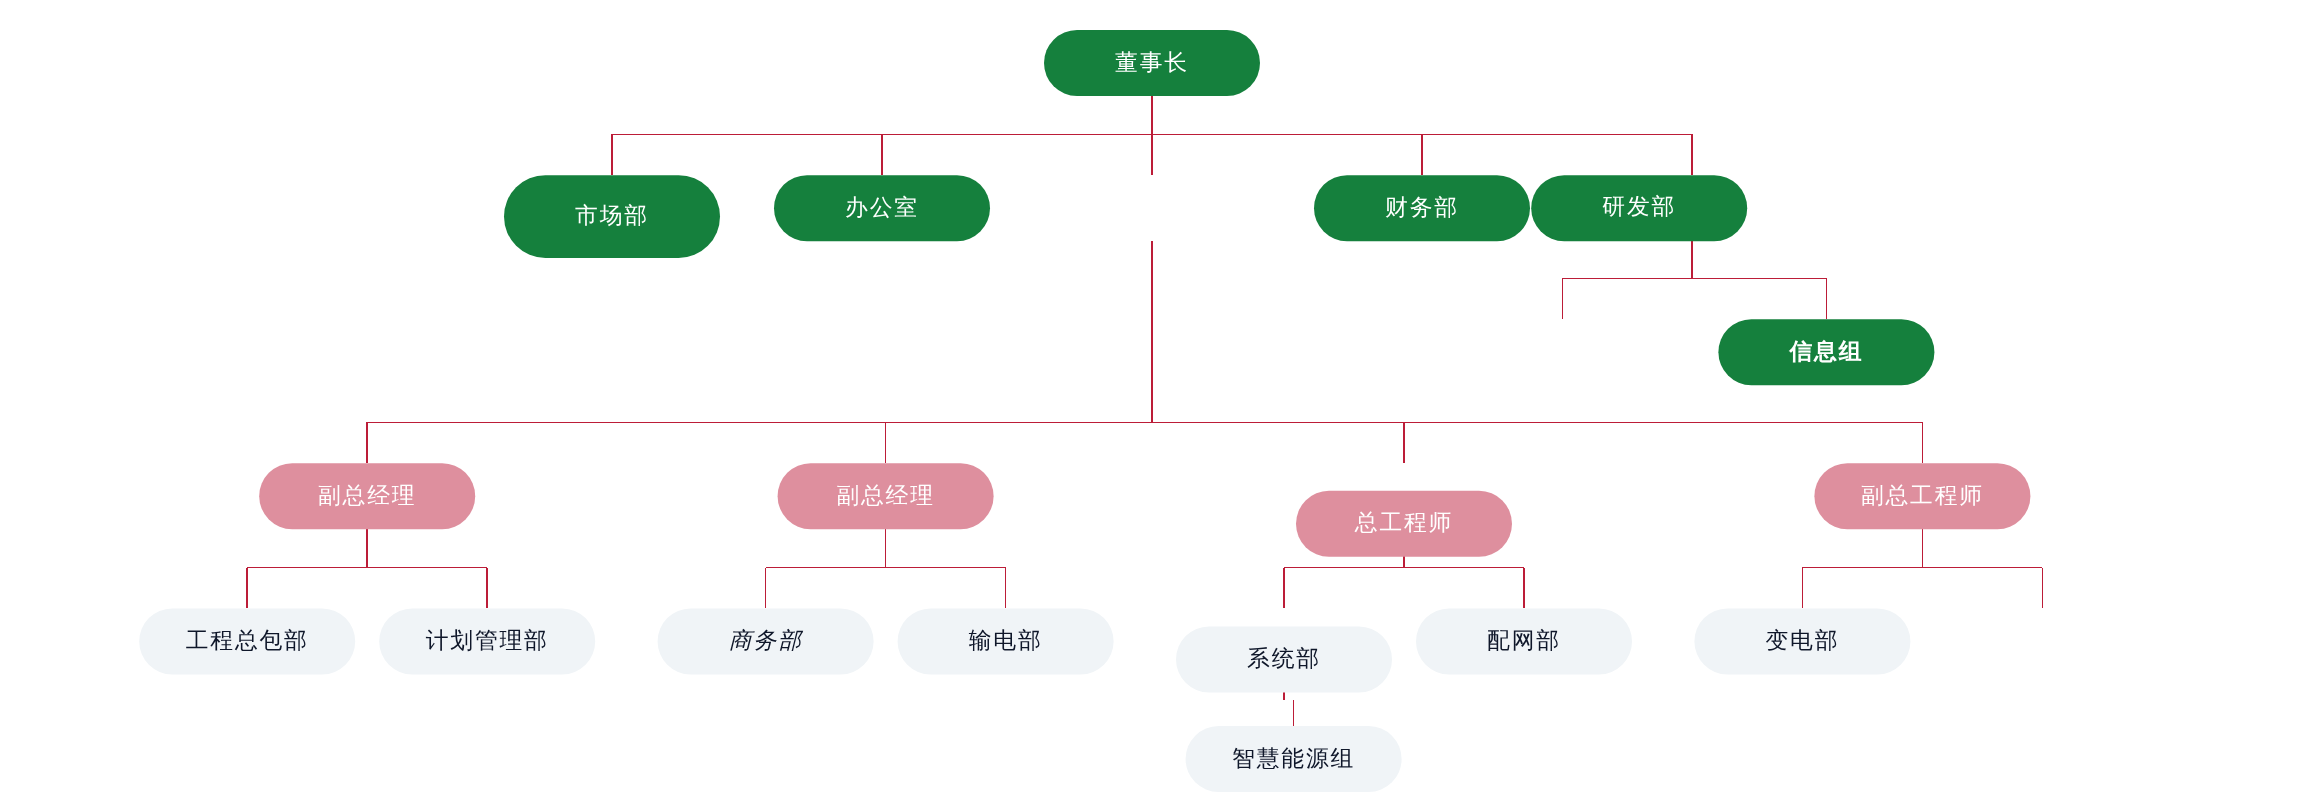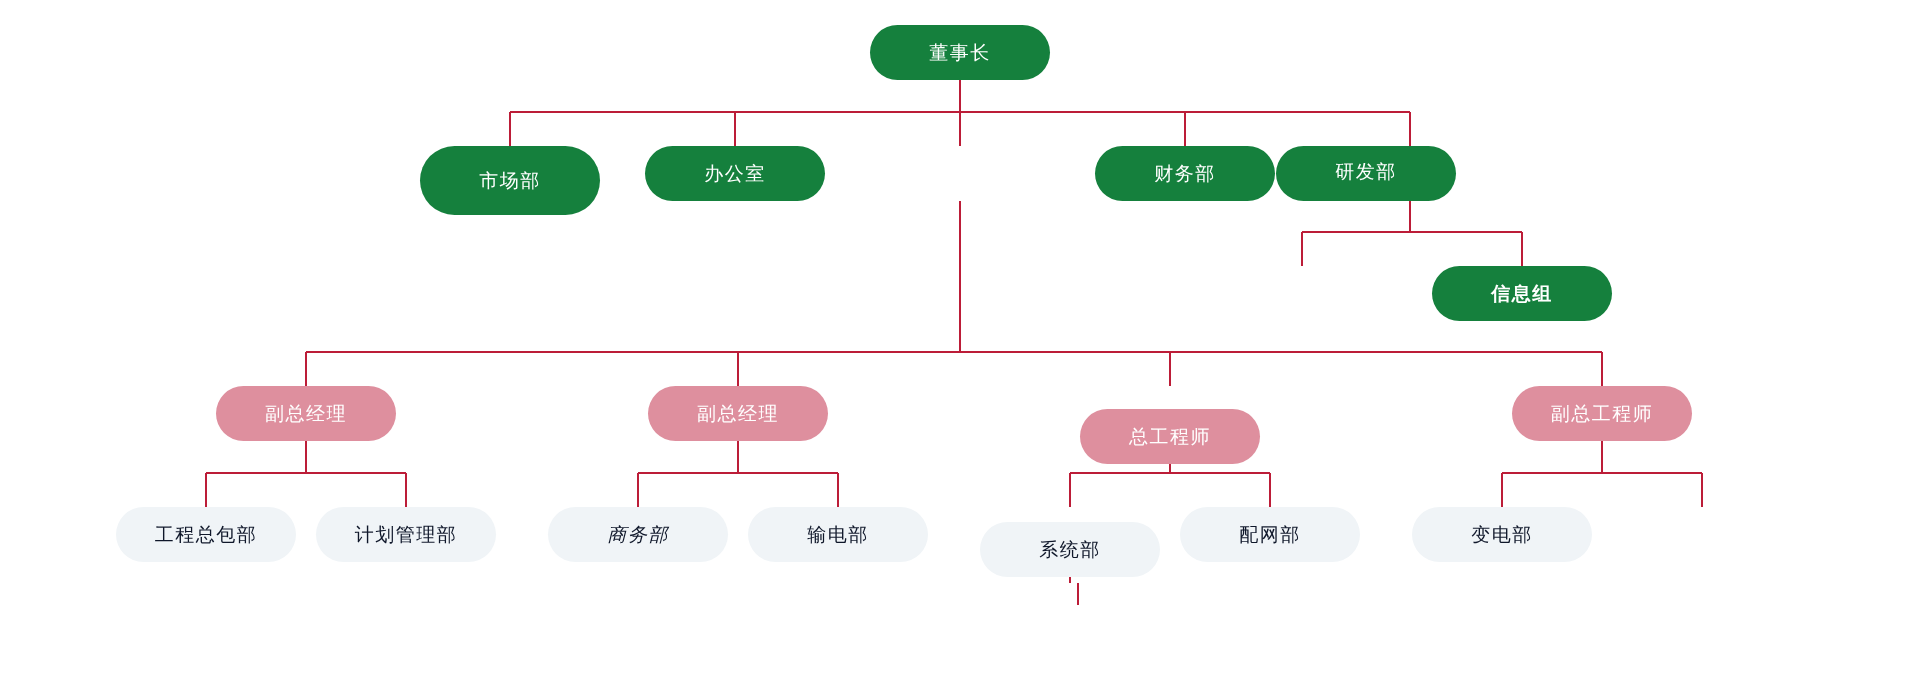--- a/index.html
+++ b/index.html
@@ -112,14 +112,15 @@
       <div class="node level-secondary" style="left: 648px; top: 386px; width: 180px; height: 55px;">副总经理</div>
       <div class="node level-secondary" style="left: 1080px; top: 386px; width: 180px; height: 55px; margin-top: 23px;">总工程师</div>
       <div class="node level-secondary" style="left: 1512px; top: 386px; width: 180px; height: 55px;">副总工程师</div>
       <div class="node level-tertiary" style="left: 116px; top: 507px; width: 180px; height: 55px;">工程总包部</div>
       <div class="node level-tertiary" style="left: 316px; top: 507px; width: 180px; height: 55px;">计划管理部</div>
       <div class="node level-tertiary" style="left: 548px; top: 507px; width: 180px; height: 55px; font-style: italic;">商务部</div>
       <div class="node level-tertiary" style="left: 748px; top: 507px; width: 180px; height: 55px;">输电部</div>
       <div class="node level-tertiary" style="left: 980px; top: 507px; width: 180px; height: 55px; margin-top: 15px;">系统部</div>
       <div class="node level-tertiary" style="left: 1180px; top: 507px; width: 180px; height: 55px;">配网部</div>
       <div class="node level-tertiary" style="left: 1412px; top: 507px; width: 180px; height: 55px;">变电部</div>
+      <div class="node level-tertiary" style="left: 988px; top: 605px; width: 180px; height: 55px;">智慧能源组</div>
     </div>
 </div>
 
 </body></html>

